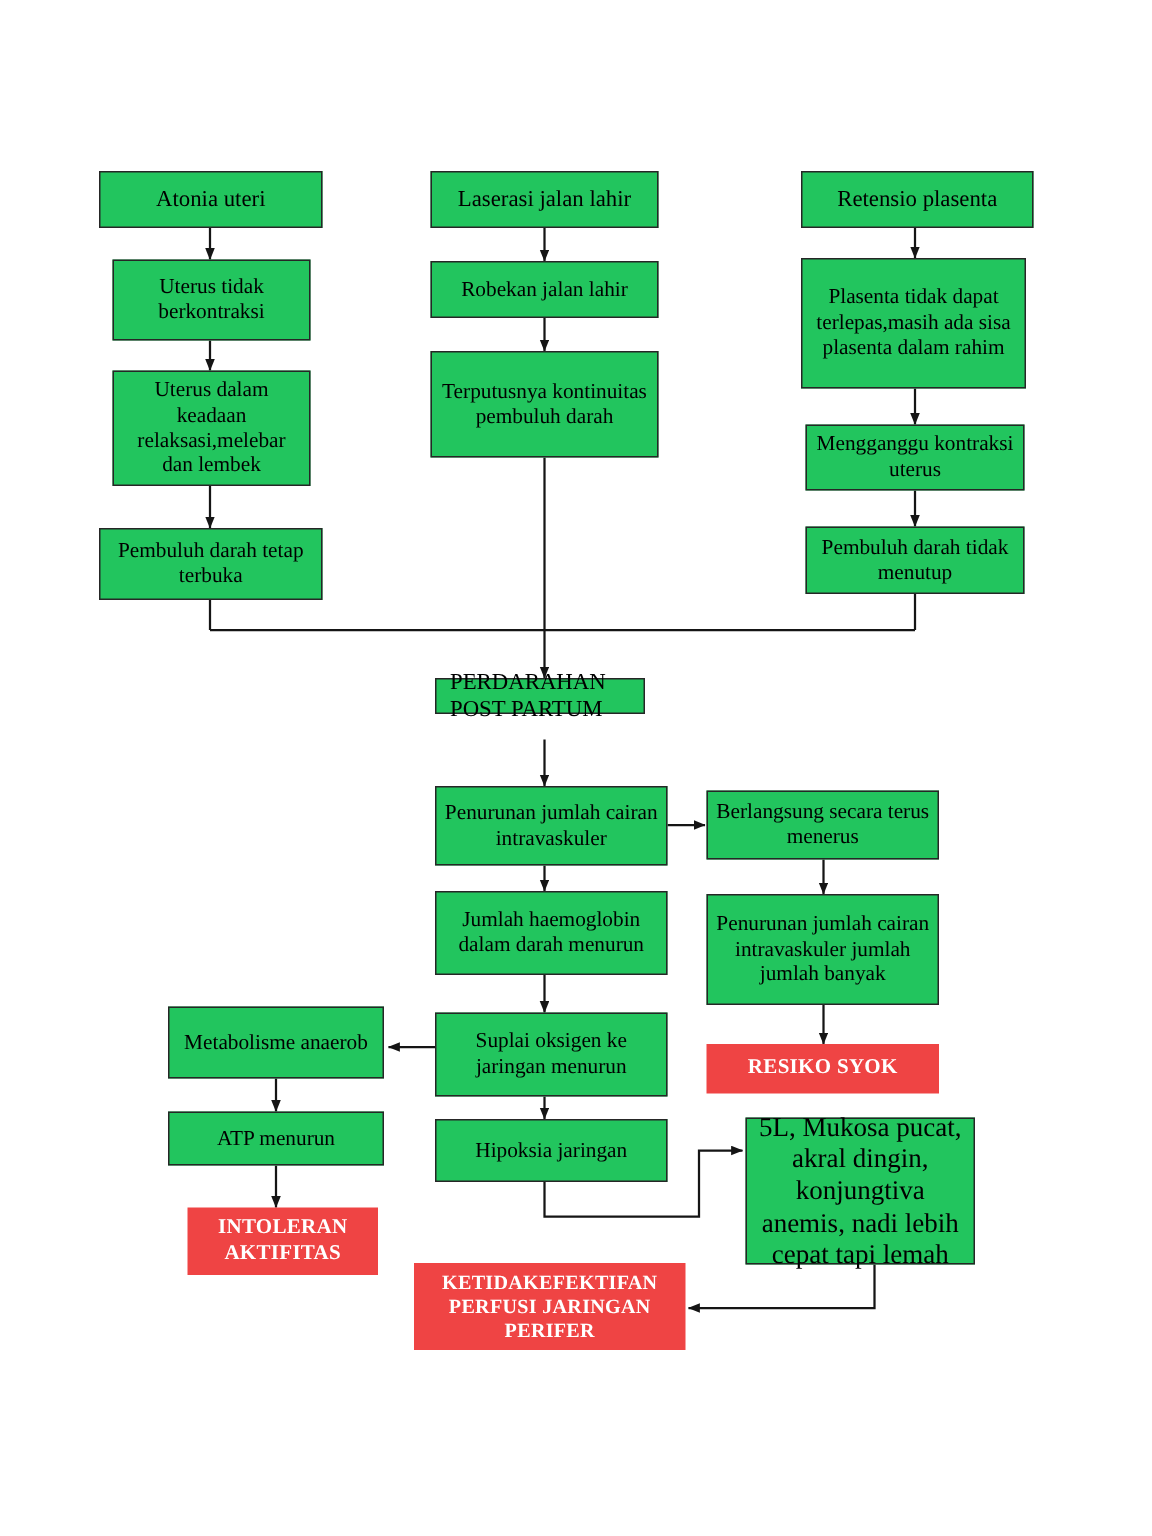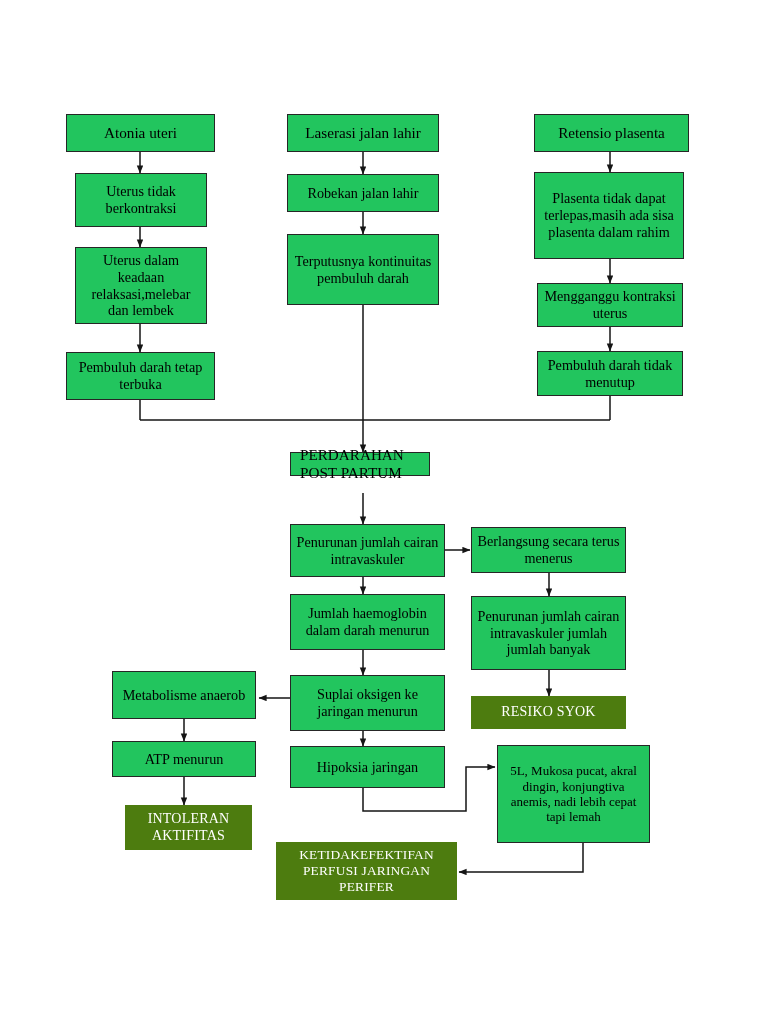--- a/index.html
+++ b/index.html
@@ -13,25 +13,25 @@
   .node{
     position:absolute;box-sizing:border-box;
     display:flex;align-items:center;justify-content:center;
     text-align:center;line-height:1.18;
     background:#22c55e;border:1.3px solid #262626;
     padding:2px 4px;
   }
   .node span{display:block;width:100%;}
   .n-sz1{font-size:15.2px;}
   .n-sz2{font-size:14.2px;}
-  .n-sz3{font-size:13px;}
+  .n-sz3{font-size:18px;}
   .node.leftalign{justify-content:flex-start;text-align:left;padding-left:9px;}
   .blue{
-    background:#4d7c0f;border:none;color:#ffffff;
-    font-weight:normal;font-size:14px;letter-spacing:.2px;text-align:center;
+    background:#ef4444;border:none;color:#ffffff;
+    font-weight:bold;font-size:14px;letter-spacing:.2px;text-align:center;
   }
   .blue.small{font-size:13.4px;}
 </style>
 </head>
 <body>
 
 <div id="canvas">
 
   <svg class="links" viewBox="0 0 768 1024" xmlns="http://www.w3.org/2000/svg">
     <defs>

